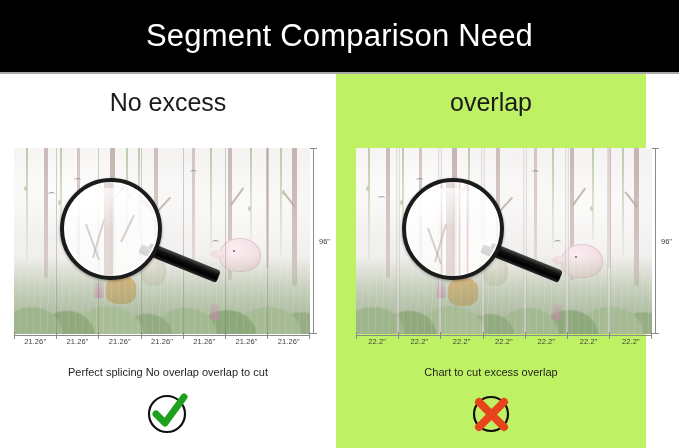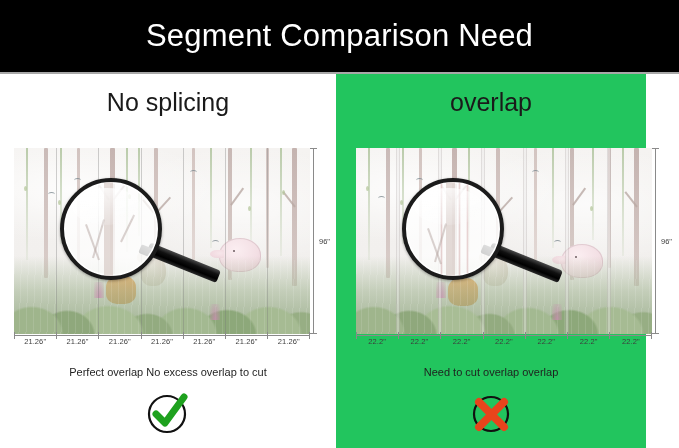--- a/index.html
+++ b/index.html
@@ -22,21 +22,21 @@
     white-space:nowrap;
   }
   .header-rule{
     position:absolute;left:0;top:72px;width:679px;height:2px;background:#a8a8a8;
   }
 
   
   .split{position:absolute;left:0;top:74px;width:679px;height:374px;}
   .panel{position:absolute;top:0;height:374px;}
   .panel-left{left:0;width:336px;background:#ffffff;}
-  .panel-right{left:336px;width:310px;background:#22c55e;}
+  .panel-right{left:336px;width:310px;background:#bef264;}
 
   .panel-heading{
     position:absolute;left:0;top:14px;width:100%;
     text-align:center;font-size:25px;color:#1a1a1a;font-weight:400;
   }
 
   
   .figure{position:absolute;top:74px;}
   .fig-left{left:14px;width:296px;height:186px;}
 
@@ -180,21 +180,21 @@
 <div class="page">
 
   <div class="header">
     <div class="header-title">Segment Comparison Need</div>
   </div>
   <div class="header-rule"></div>
 
   <div class="split">
 
     <div class="panel panel-left">
-      <div class="panel-heading">No splicing</div>
+      <div class="panel-heading">No excess</div>
 
       <div class="figure fig-left">
         <div class="mural">
           <div class="sky"></div>
           <div class="mist"></div>
 
           <div class="trunk" style="left:30px;width:4px;height:130px;background:linear-gradient(180deg,#c2b0ad,#d6c8c4);"></div>
           <div class="trunk" style="left:63px;width:3px;height:118px;background:linear-gradient(180deg,#cbbab6,#ddd1cd);"></div>
           <div class="trunk" style="left:96px;width:5px;height:140px;background:linear-gradient(180deg,#bda9a5,#d3c4c0);"></div>
           <div class="trunk" style="left:140px;width:4px;height:125px;background:linear-gradient(180deg,#c6b4b0,#d9cbc7);"></div>
@@ -285,21 +285,21 @@
             <div class="rb-cell">21.26"</div>
             <div class="rb-cell">21.26"</div>
             <div class="rb-cell">21.26"</div>
             <div class="rb-cell">21.26"</div>
             <div class="rb-cell">21.26"</div>
             <div class="rb-cell">21.26"</div>
           </div>
         </div>
       </div>
 
-      <div class="caption">Perfect overlap No excess overlap to cut</div>
+      <div class="caption">Perfect splicing No overlap overlap to cut</div>
 
       <div class="verdict">
         <div class="mark">
           <svg viewBox="0 0 46 46" aria-hidden="true">
             <circle cx="22" cy="24" r="18" fill="none" stroke="#111111" stroke-width="2.2"></circle>
             <path d="M11 24 L20 33 L39 7" fill="none" stroke="#1ea11e" stroke-width="7" stroke-linecap="round" stroke-linejoin="round"></path>
           </svg>
         </div>
       </div>
     </div>
@@ -402,21 +402,21 @@
             <div class="rb-cell">22.2"</div>
             <div class="rb-cell">22.2"</div>
             <div class="rb-cell">22.2"</div>
             <div class="rb-cell">22.2"</div>
             <div class="rb-cell">22.2"</div>
             <div class="rb-cell">22.2"</div>
           </div>
         </div>
       </div>
 
-      <div class="caption">Need to cut overlap overlap</div>
+      <div class="caption">Chart to cut excess overlap</div>
 
       <div class="verdict">
         <div class="mark">
           <svg viewBox="0 0 46 46" aria-hidden="true">
             <circle cx="23" cy="24" r="17" fill="none" stroke="#111111" stroke-width="2.2"></circle>
             <path d="M11 12 L36 37" fill="none" stroke="#e8441c" stroke-width="8" stroke-linecap="round"></path>
             <path d="M36 12 L11 37" fill="none" stroke="#e8441c" stroke-width="8" stroke-linecap="round"></path>
           </svg>
         </div>
       </div>

